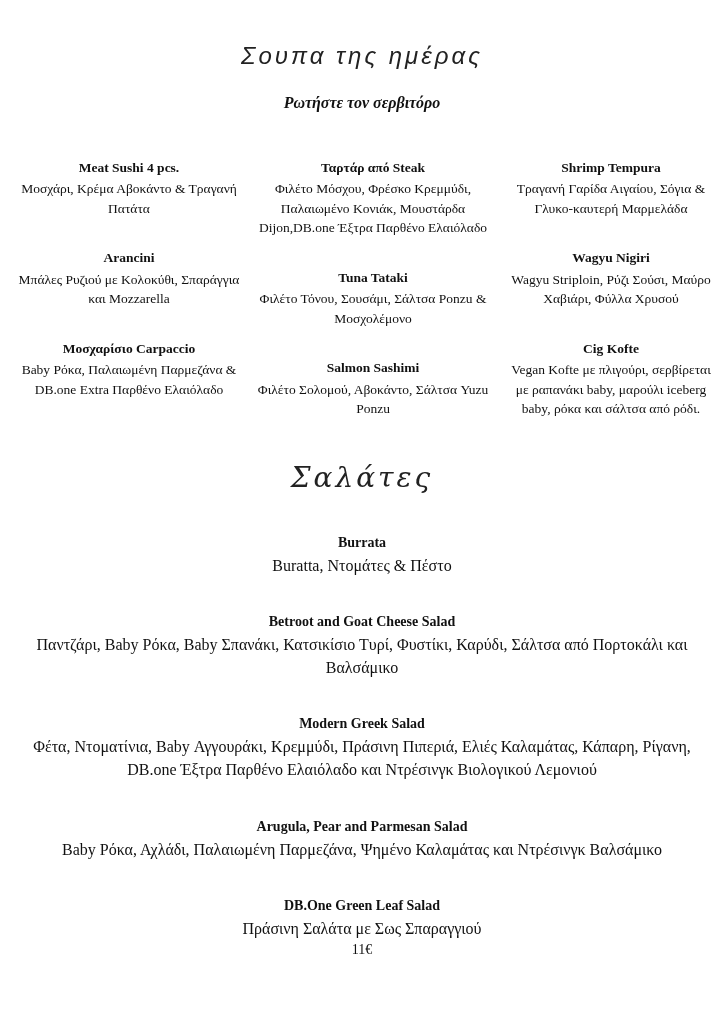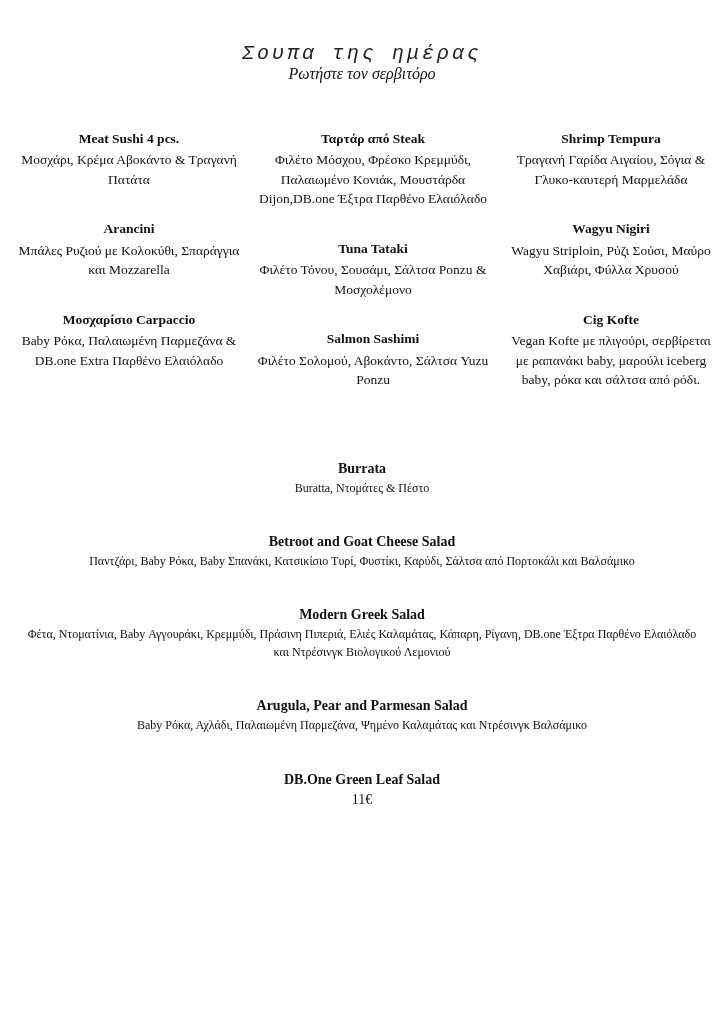--- a/index.html
+++ b/index.html
@@ -11,31 +11,31 @@
     font-family: "Liberation Serif", serif;
     overflow: hidden;
   }
   .page {
     width: 724px;
     height: 1024px;
     padding-top: 42px;
     text-align: center;
   }
   .script-title {
-    font-family: Liberation Mono, monospace;
+    font-family: Liberation Sans, sans-serif;
     font-style: italic;
     font-weight: 400;
-    font-size: 20px;
+    font-size: 24px;
     letter-spacing: 3px;
     color: #222222;
   }
   .soup-note {
-    margin-top: 0;
+    margin-top: 24px;
     font-size: 16px;
-    font-weight: normal;
+    font-weight: bold;
     font-style: italic;
   }
   .section-title {
     font-family: "DejaVu Serif", serif;
     font-style: italic;
     font-weight: 400;
     font-size: 28px;
     letter-spacing: 3px;
     color: #222222;
   }
@@ -60,21 +60,21 @@
     line-height: 1.45;
     margin-top: 1px;
   }
   .salads-title { margin-top: 12px; }
   .salads-list {
     margin-top: 38px;
     padding: 0 24px;
   }
   .salad-item { margin-bottom: 34px; }
   .salad-item .item-name { font-size: 14px; }
-  .salad-item .item-desc { font-size: 12px; }
+  .salad-item .item-desc { font-size: 16px; }
   .item-price {
     font-size: 14px;
     margin-top: 2px;
   }
   
   .narrow-wrap { max-width: 235px; margin-left: auto; margin-right: auto; }
 </style>
 </head>
 <body>
 
@@ -126,20 +126,21 @@
         <div class="item-desc">Wagyu Striploin, Ρύζι Σούσι, Μαύρο Χαβιάρι, Φύλλα Χρυσού</div>
       </div>
       <div class="menu-item">
         <div class="item-name">Cig Kofte</div>
         <div class="item-desc">Vegan Kofte με πλιγούρι, σερβίρεται με ραπανάκι baby, μαρούλι iceberg baby, ρόκα και σάλτσα από ρόδι.</div>
       </div>
     </div>
 
   </div>
 
+  <div class="section-title salads-title">Σαλάτες</div>
 
   <div class="salads-list">
     <div class="salad-item">
       <div class="item-name">Burrata</div>
       <div class="item-desc">Buratta, Ντομάτες &amp; Πέστο</div>
 
     </div>
     <div class="salad-item">
       <div class="item-name">Betroot and Goat Cheese Salad</div>
       <div class="item-desc">Παντζάρι, Baby Ρόκα, Baby Σπανάκι, Κατσικίσιο Τυρί, Φυστίκι, Καρύδι, Σάλτσα από Πορτοκάλι και Βαλσάμικο</div>
@@ -150,18 +151,19 @@
       <div class="item-desc">Φέτα, Ντοματίνια, Baby Αγγουράκι, Κρεμμύδι, Πράσινη Πιπεριά, Ελιές Καλαμάτας, Κάπαρη, Ρίγανη, DB.one Έξτρα Παρθένο Ελαιόλαδο και Ντρέσινγκ Βιολογικού Λεμονιού</div>
 
     </div>
     <div class="salad-item">
       <div class="item-name">Arugula, Pear and Parmesan Salad</div>
       <div class="item-desc">Baby Ρόκα, Αχλάδι, Παλαιωμένη Παρμεζάνα, Ψημένο Καλαμάτας και Ντρέσινγκ Βαλσάμικο</div>
 
     </div>
     <div class="salad-item">
       <div class="item-name">DB.One Green Leaf Salad</div>
+      <div class="item-desc">Πράσινη Σαλάτα με Σως Σπαραγγιού</div>
       <div class="item-price">11€</div>
     </div>
 
   </div>
 
 </div>
 
 </body></html>

